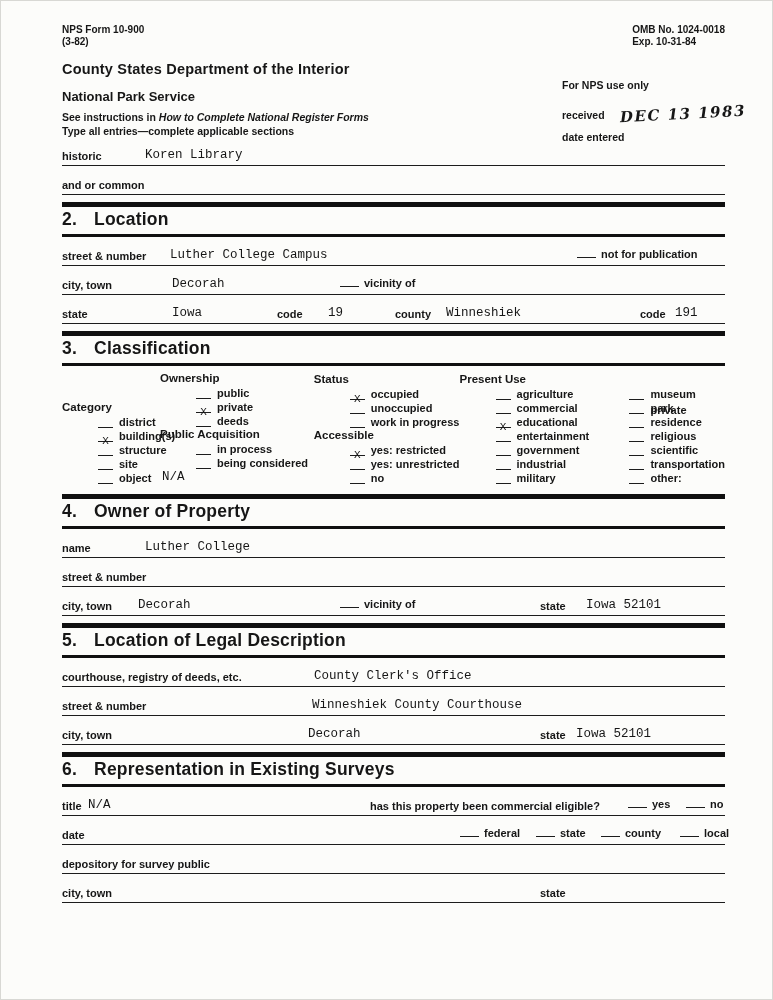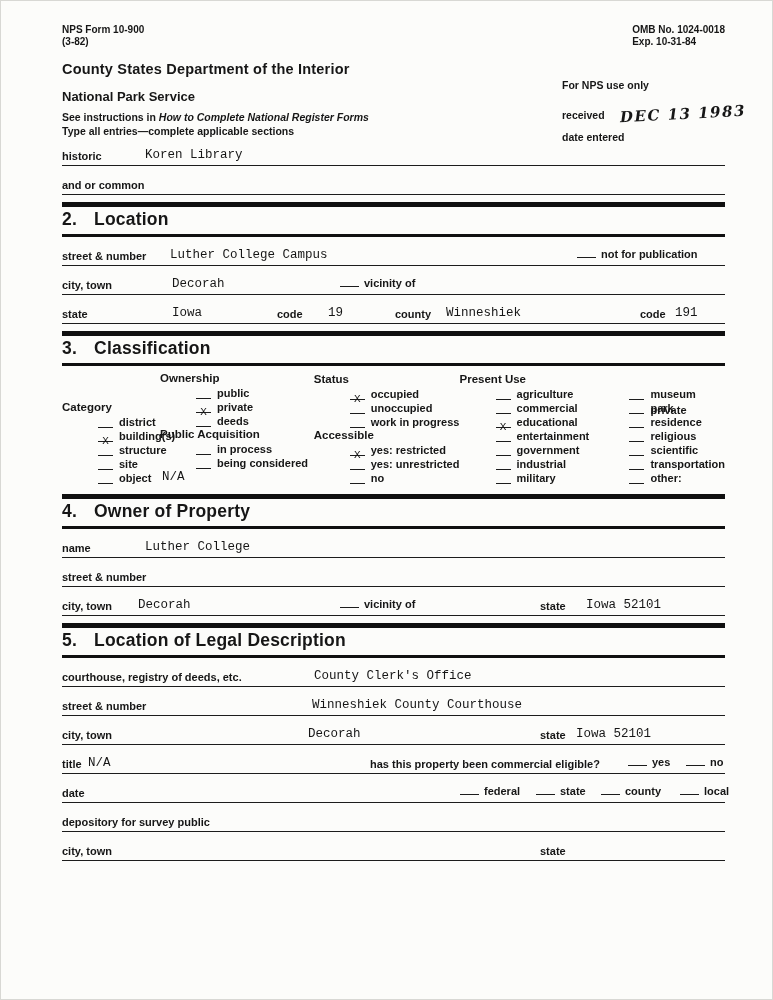--- a/index.html
+++ b/index.html
@@ -294,20 +294,24 @@
     <span class="lbl" style="left:0">street &amp; number</span>
     <span class="typed" style="left:250px">Winneshiek County Courthouse</span>
   </div>
   <div class="frow">
     <span class="lbl" style="left:0">city, town</span>
     <span class="typed" style="left:246px">Decorah</span>
     <span class="lbl" style="left:478px">state</span>
     <span class="typed" style="left:514px">Iowa 52101</span>
   </div>
 
+  <div class="sect">
+    <span class="sect-num">6.</span>
+    <span class="sect-title">Representation in Existing Surveys</span>
+  </div>
   <div class="frow">
     <span class="lbl" style="left:0">title</span>
     <span class="typed" style="left:26px">N/A</span>
     <span class="lbl" style="left:308px">has this property been commercial eligible?</span>
     <span style="left:566px"><span class="mb"></span><span class="lbl">yes</span></span>
     <span style="left:624px"><span class="mb"></span><span class="lbl">no</span></span>
   </div>
   <div class="frow">
     <span class="lbl" style="left:0">date</span>
     <span style="left:398px"><span class="mb"></span><span class="lbl">federal</span></span>

